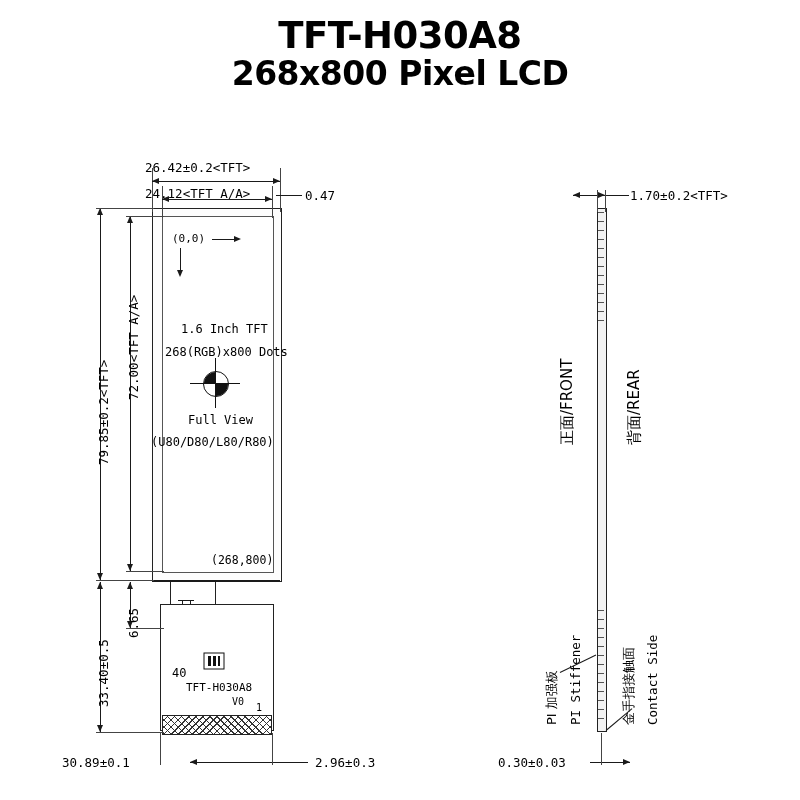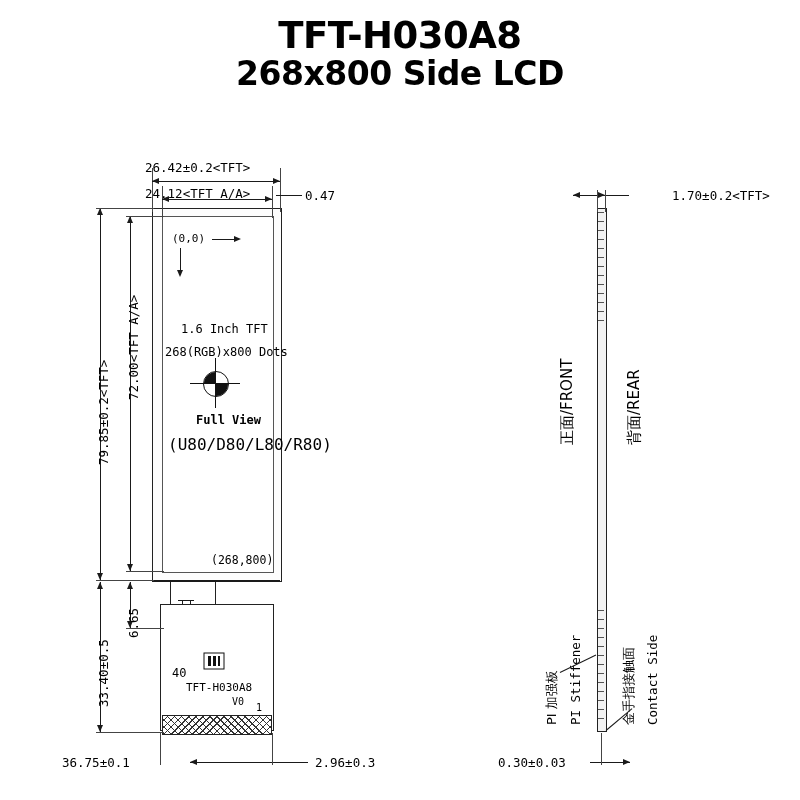--- a/index.html
+++ b/index.html
@@ -154,21 +154,21 @@
     letter-spacing: -1px;
   }
 </style>
 </head>
 <body>
 
 <div id="page">
 
   <div class="title-block">
     <div class="title-line1">TFT-H030A8</div>
-    <div class="title-line2">268x800 Side LCD</div>
+    <div class="title-line2">268x800 Pixel LCD</div>
   </div>
 
   <div class="panel-outer" style="left:152px; top:208px; width:128px; height:372px;"></div>
 
   <div class="panel-active" style="left:162px; top:216px; width:110px; height:355px;"></div>
 
   <div class="ln hln" style="left:152px; top:580px; width:128px; height:2px;"></div>
 
   <div class="neck" style="left:170px; top:582px; width:44px; height:22px;"></div>
 
@@ -203,22 +203,22 @@
   <div class="txt" style="left:181px; top:322px; font-size:12px;">1.6 Inch TFT</div>
   <div class="txt" style="left:165px; top:345px; font-size:12px;">268(RGB)x800 Dots</div>
 
   <div class="vmark" style="left:203px; top:371px;">
     <i class="q1"></i>
       <i class="q2"></i>
   </div>
   <div class="ln hln vcross-h" style="left:190px; top:383px; width:50px;"></div>
   <div class="ln vln vcross-v" style="left:215px; top:358px; height:50px;"></div>
 
-  <div class="txt" style="left:196px; top:413px; font-size:12px;font-weight:bold;">Full View</div>
-  <div class="txt" style="left:168px; top:435px; font-size:16px;">(U80/D80/L80/R80)</div>
+  <div class="txt" style="left:188px; top:413px; font-size:12px;">Full View</div>
+  <div class="txt" style="left:151px; top:435px; font-size:12px;">(U80/D80/L80/R80)</div>
 
   <div class="txt" style="left:211px; top:553px; font-size:11.5px;">(268,800)</div>
 
   <div class="ln vln thin" style="left:152px; top:168px; height:44px;"></div>
   <div class="ln vln thin" style="left:280px; top:168px; height:44px;"></div>
   <div class="ln vln thin" style="left:162px; top:186px; height:32px;"></div>
   <div class="ln vln thin" style="left:272px; top:186px; height:32px;"></div>
 
   <div class="txt" style="left:145px; top:160px;">26.42±0.2&lt;TFT&gt;</div>
   <div class="ln hln" style="left:152px; top:181px; width:128px;"></div>
@@ -252,37 +252,37 @@
   <div class="arrow arr-down" style="left:127px; top:621px;"></div>
   <div class="ln hln thin" style="left:126px; top:628px; width:38px;"></div>
   <div class="txt rot90" style="left:126px; top:638px;">6.65</div>
 
   <div class="ln vln" style="left:100px; top:582px; height:150px;"></div>
   <div class="arrow arr-up" style="left:97px; top:582px;"></div>
   <div class="arrow arr-down" style="left:97px; top:725px;"></div>
   <div class="ln hln thin" style="left:96px; top:732px; width:68px;"></div>
   <div class="txt rot90" style="left:96px; top:707px;">33.40±0.5</div>
 
-  <div class="txt" style="left:62px; top:755px;">36.75±0.1</div>
+  <div class="txt" style="left:62px; top:755px;">30.89±0.1</div>
   <div class="txt" style="left:315px; top:755px;">2.96±0.3</div>
   <div class="ln hln" style="left:190px; top:762px; width:118px;"></div>
   <div class="arrow arr-left" style="left:190px; top:759px;"></div>
   <div class="ln vln thin" style="left:272px; top:733px; height:32px;"></div>
   <div class="ln vln thin" style="left:160px; top:733px; height:32px;"></div>
 
   <div class="side-bar" style="left:597px; top:208px; width:8px; height:522px;"></div>
   <div class="side-ticks" style="left:598px; top:212px; width:6px; height:110px;"></div>
   <div class="side-ticks" style="left:598px; top:610px; width:6px; height:110px;"></div>
 
   <div class="ln hln" style="left:573px; top:195px; width:56px;"></div>
   <div class="arrow arr-left" style="left:573px; top:192px;"></div>
   <div class="arrow arr-right" style="left:598px; top:192px;"></div>
   <div class="ln vln thin" style="left:597px; top:190px; height:22px;"></div>
   <div class="ln vln thin" style="left:605px; top:190px; height:22px;"></div>
-  <div class="txt" style="left:672px; top:188px;">1.70±0.2&lt;TFT&gt;</div>
+  <div class="txt" style="left:630px; top:188px;">1.70±0.2&lt;TFT&gt;</div>
 
   <div class="txt" style="left:498px; top:755px;">0.30±0.03</div>
   <div class="ln hln" style="left:590px; top:762px; width:40px;"></div>
   <div class="arrow arr-right" style="left:623px; top:759px;"></div>
   <div class="ln vln thin" style="left:601px; top:733px; height:32px;"></div>
 
   <div class="txt txt-cjk rot90" style="left:558px; top:445px; font-size:15px;">正面/FRONT</div>
   <div class="txt txt-cjk rot90" style="left:625px; top:445px; font-size:15px;">背面/REAR</div>
 
   <div class="txt txt-cjk rot90" style="left:543px; top:725px; font-size:13px;">PI 加强板</div>

